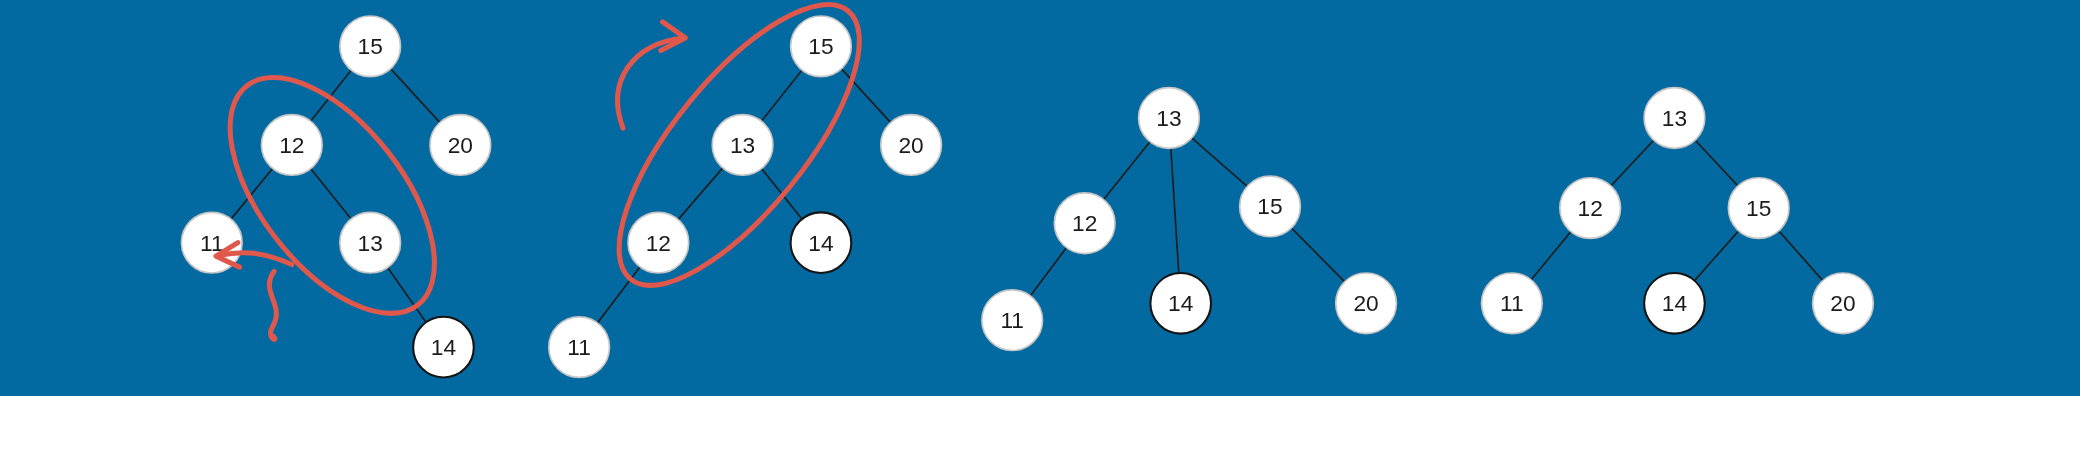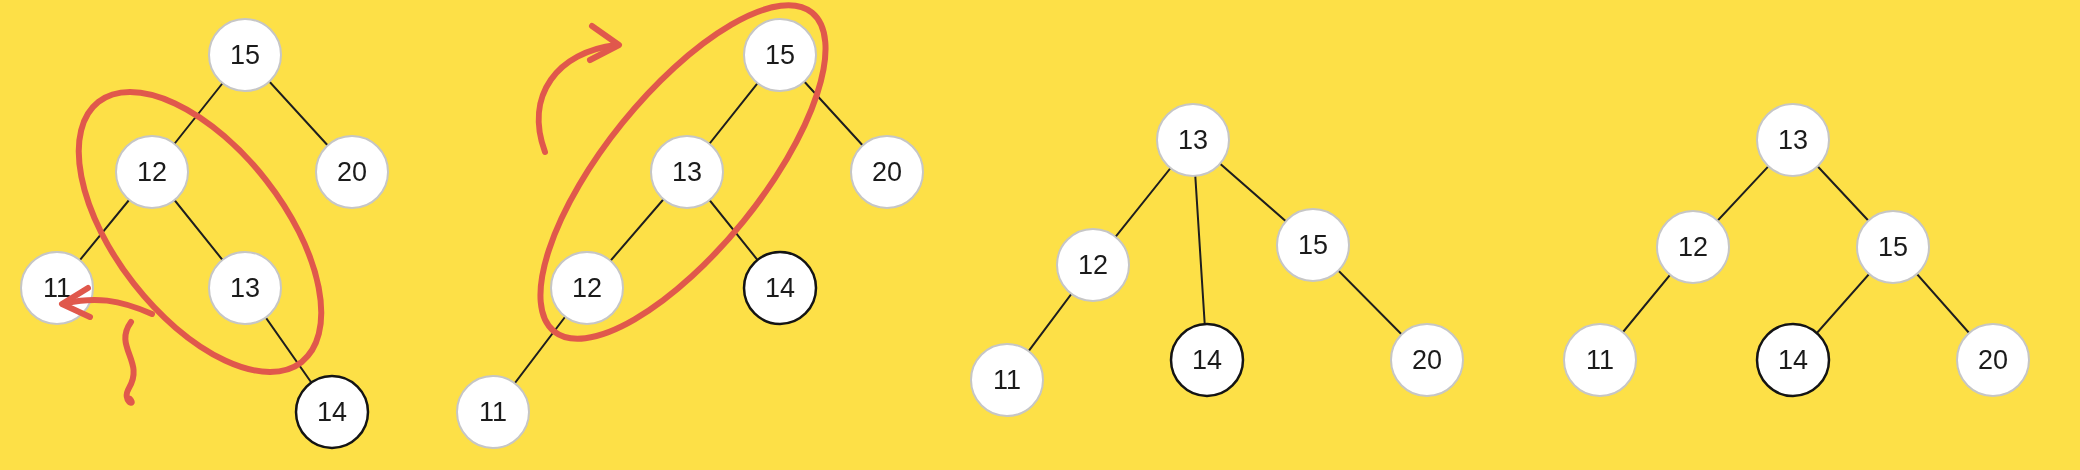--- a/index.html
+++ b/index.html
@@ -3,22 +3,22 @@
 <meta charset="utf-8">
 <style>
   html, body {
     margin: 0;
     padding: 0;
     background: #ffffff;
   }
   .canvas {
     position: relative;
     width: 2080px;
-    height: 470px;
-    background: #fde047;
+    height: 396px;
+    background: #0369a1;
     overflow: hidden;
     font-family: "Liberation Sans", sans-serif;
   }
   .canvas svg {
     position: absolute;
     inset: 0;
     width: 100%;
     height: 100%;
     display: block;
   }

